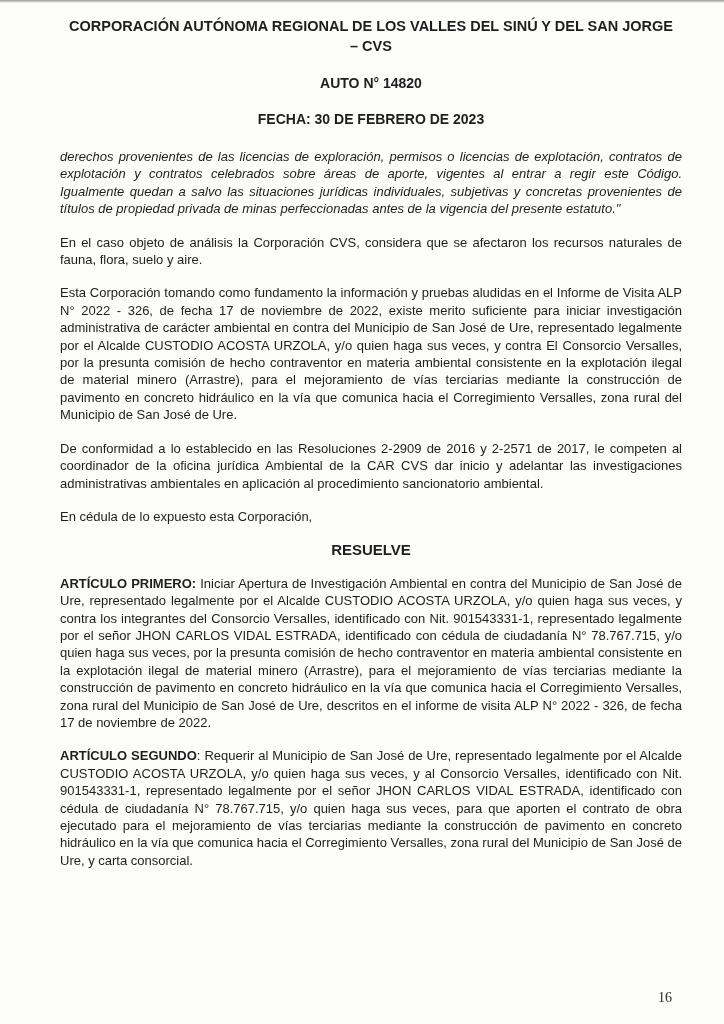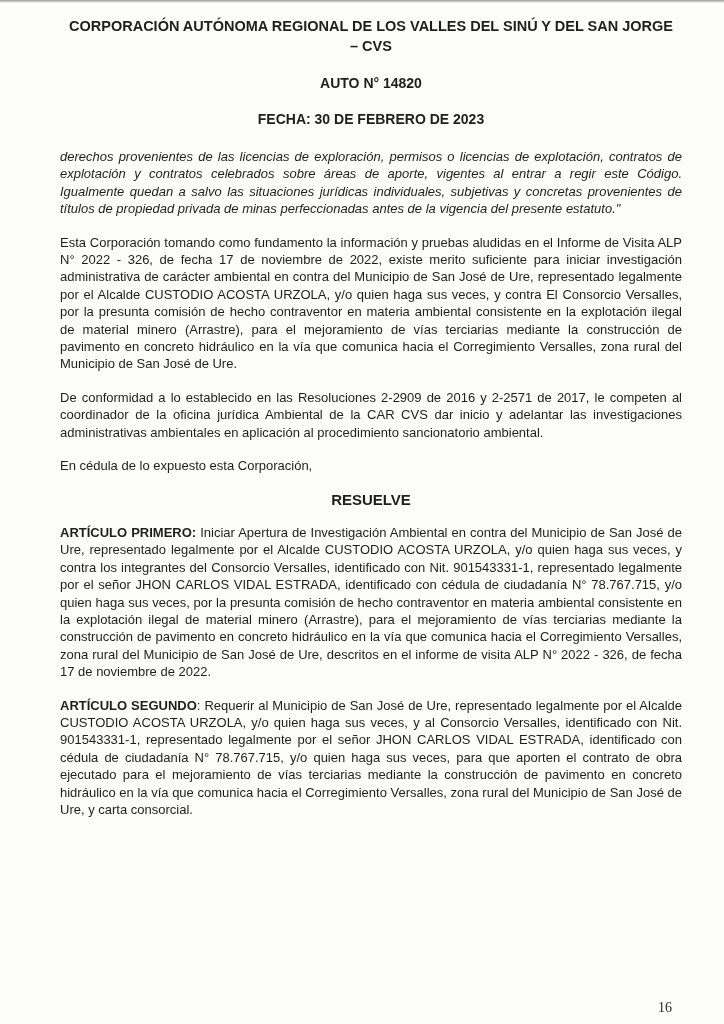--- a/index.html
+++ b/index.html
@@ -65,21 +65,21 @@
     font-size: 15px;
     line-height: 17.4px;
     margin: 0 0 16px 0;
   }
   .lead {
     font-weight: bold;
   }
   .page-number {
     position: absolute;
     right: 52px;
-    bottom: 8px;
+    bottom: 18px;
     font-family: "Liberation Serif", serif;
     font-size: 14px;
     color: #2a2a2a;
     margin-top: 44px;
   }
 </style>
 </head>
 <body>
 
 <div class="page">
@@ -88,20 +88,21 @@
   <div class="content">
 
     <div class="doc-header">
       <div class="org-title">CORPORACIÓN AUTÓNOMA REGIONAL DE LOS VALLES DEL SINÚ Y DEL SAN JORGE – CVS</div>
       <div class="auto-line">AUTO N° 14820</div>
       <div class="date-line">FECHA: 30 DE FEBRERO DE 2023</div>
     </div>
 
     <p class="para quote">derechos provenientes de las licencias de exploración, permisos o licencias de explotación, contratos de explotación y contratos celebrados sobre áreas de aporte, vigentes al entrar a regir este Código. Igualmente quedan a salvo las situaciones jurídicas individuales, subjetivas y concretas provenientes de títulos de propiedad privada de minas perfeccionadas antes de la vigencia del presente estatuto."</p>
 
+    <p class="para">En el caso objeto de análisis la Corporación CVS, considera que se afectaron los recursos naturales de fauna, flora, suelo y aire.</p>
 
     <p class="para">Esta Corporación tomando como fundamento la información y pruebas aludidas en el Informe de Visita ALP N° 2022 - 326, de fecha 17 de noviembre de 2022, existe merito suficiente para iniciar investigación administrativa de carácter ambiental en contra del Municipio de San José de Ure, representado legalmente por el Alcalde CUSTODIO ACOSTA URZOLA, y/o quien haga sus veces, y contra El Consorcio Versalles, por la presunta comisión de hecho contraventor en materia ambiental consistente en la explotación ilegal de material minero (Arrastre), para el mejoramiento de vías terciarias mediante la construcción de pavimento en concreto hidráulico en la vía que comunica hacia el Corregimiento Versalles, zona rural del Municipio de San José de Ure.</p>
 
     <p class="para">De conformidad a lo establecido en las Resoluciones 2-2909 de 2016 y 2-2571 de 2017, le competen al coordinador de la oficina jurídica Ambiental de la CAR CVS dar inicio y adelantar las investigaciones administrativas ambientales en aplicación al procedimiento sancionatorio ambiental.</p>
 
     <p class="para">En cédula de lo expuesto esta Corporación,</p>
 
     <div class="resuelve">RESUELVE</div>
 
     <p class="para"><span class="lead">ARTÍCULO PRIMERO:</span><span> Iniciar Apertura de Investigación Ambiental en contra del Municipio de San José de Ure, representado legalmente por el Alcalde CUSTODIO ACOSTA URZOLA, y/o quien haga sus veces, y contra los integrantes del Consorcio Versalles, identificado con Nit. 901543331-1, representado legalmente por el señor JHON CARLOS VIDAL ESTRADA, identificado con cédula de ciudadanía N° 78.767.715, y/o quien haga sus veces, por la presunta comisión de hecho contraventor en materia ambiental consistente en la explotación ilegal de material minero (Arrastre), para el mejoramiento de vías terciarias mediante la construcción de pavimento en concreto hidráulico en la vía que comunica hacia el Corregimiento Versalles, zona rural del Municipio de San José de Ure, descritos en el informe de visita ALP N° 2022 - 326, de fecha 17 de noviembre de 2022.</span></p>

